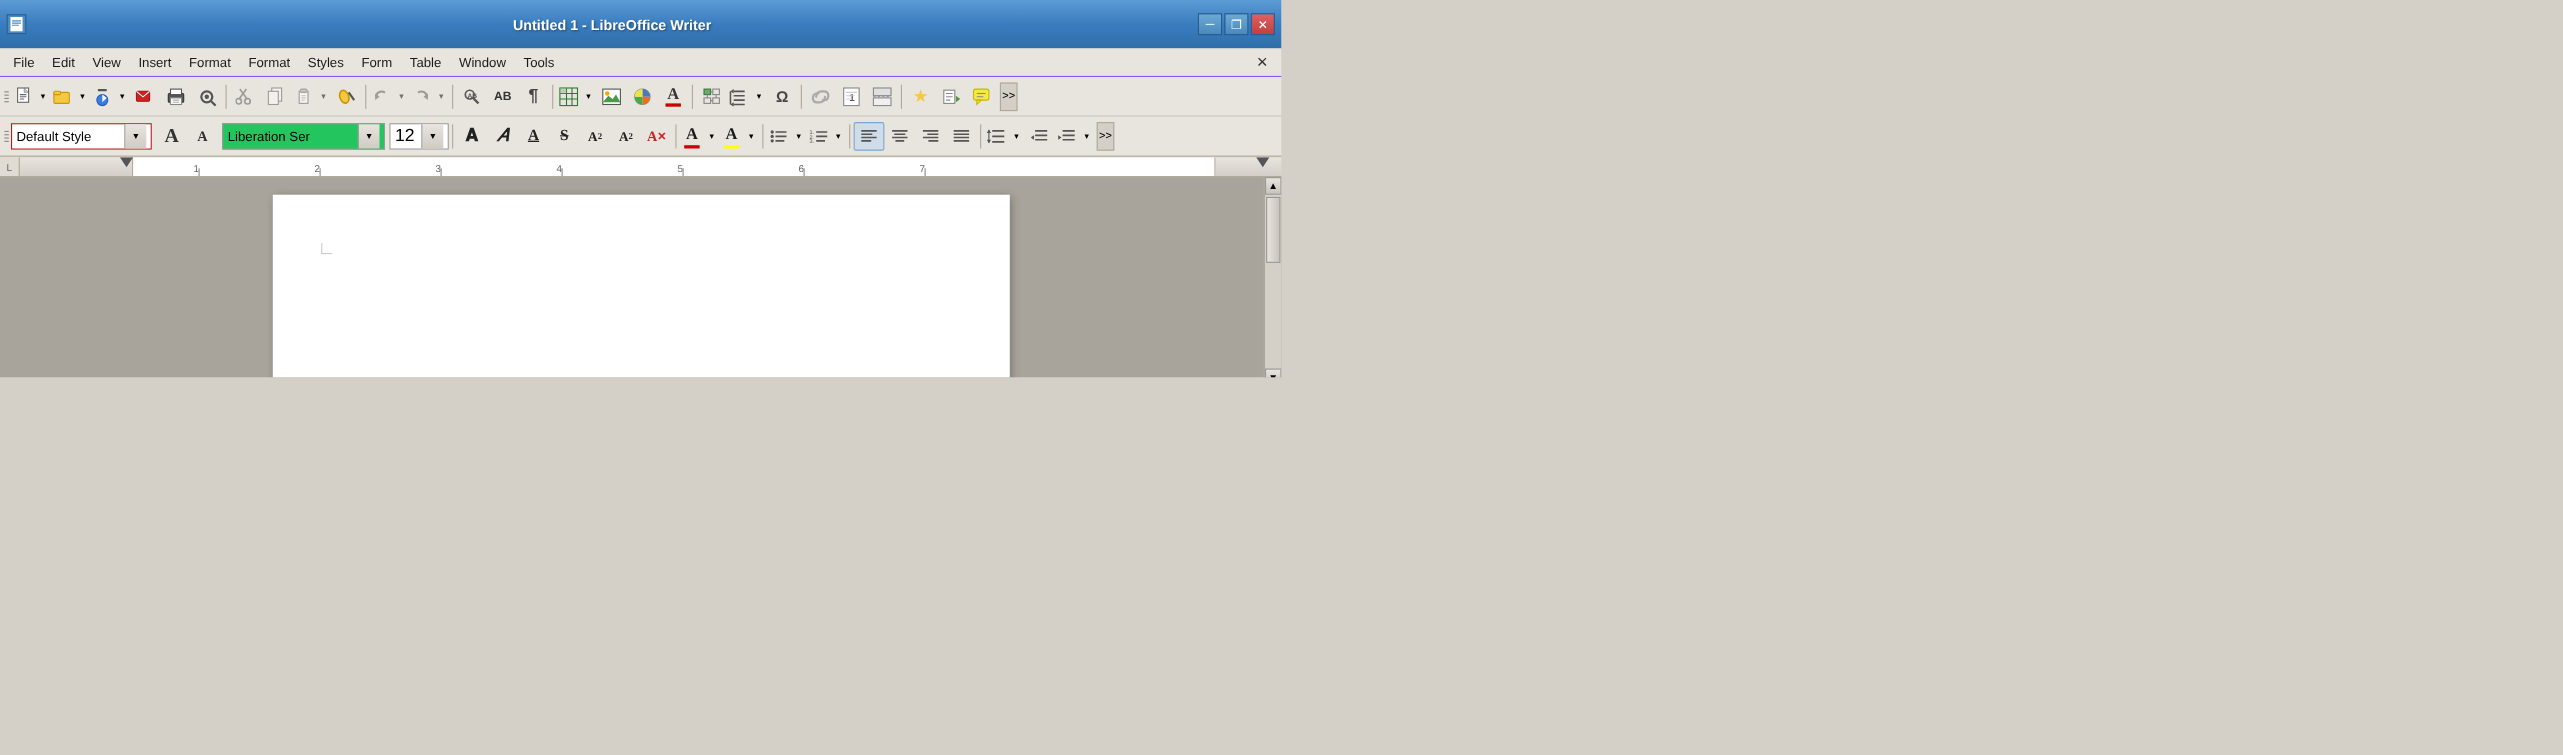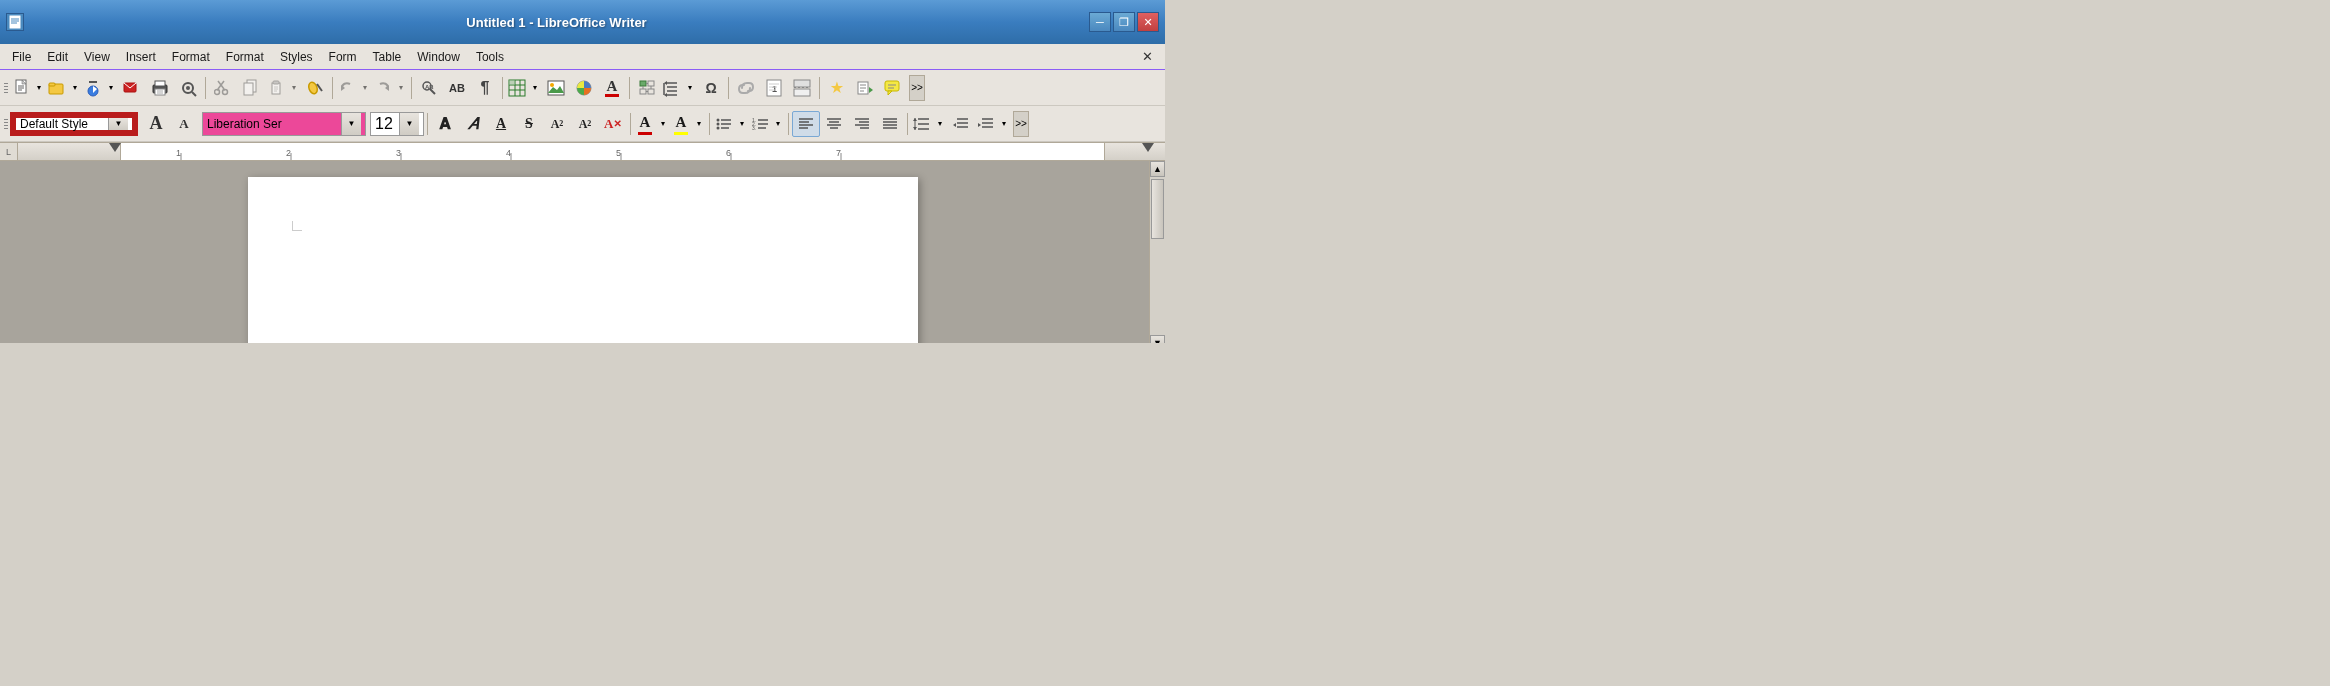--- a/index.html
+++ b/index.html
@@ -104,41 +104,41 @@
       cursor: pointer;
       display: flex; align-items: center; justify-content: center;
       font-size: 8px;
       border-radius: 0 2px 2px 0;
       flex-shrink: 0;
     }
 
     
     .style-dropdown {
       width: 128px; height: 24px;
-      border: 6px solid #b91c1c;
+      border: 1px solid #b91c1c;
       background: white;
       display: flex; align-items: center;
       padding: 0 4px;
       font-size: 12px;
       cursor: pointer;
       flex-shrink: 0;
     }
     .style-dropdown-label { flex: 1; font-size: 12px; }
     .style-dropdown-btn {
       width: 20px; height: 100%;
       background: linear-gradient(to bottom, #e8e4de, #d0ccc4);
       border-left: 1px solid #999;
       display: flex; align-items: center; justify-content: center;
       font-size: 8px;
     }
 
     .font-dropdown {
-      width: 164px; height: 24px;
+      width: 148px; height: 24px;
       border: 1px solid #999;
-      background: #ec4899;
+      background: #22c55e;
       display: flex; align-items: center;
       padding: 0 4px;
       font-size: 12px;
       cursor: pointer;
       flex-shrink: 0;
     }
     .font-size-dropdown {
       width: 54px; height: 24px;
       border: 1px solid #999;
       background: white;

